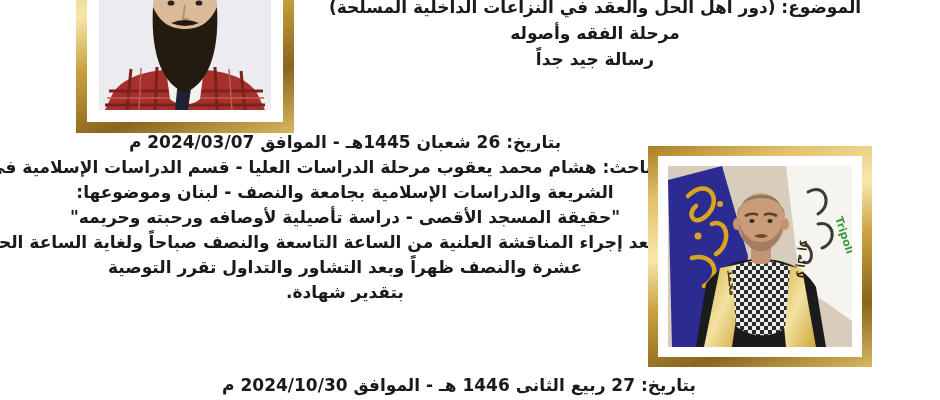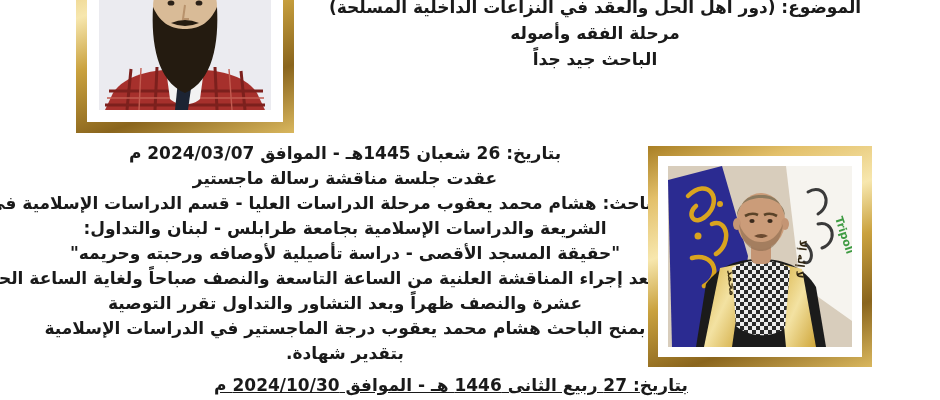--- a/index.html
+++ b/index.html
@@ -11,23 +11,23 @@
   .arabic{
     direction:rtl;
     color:#1a1a1a;
     font-weight:bold;
     font-size:17px;
     text-align:center;
     position:absolute;
   }
   .tline{line-height:26px;white-space:nowrap;}
   .top-text{left:250px;top:-6px;width:690px;}
-  .mid-text{left:25px;top:141px;width:640px;}
+  .mid-text{left:25px;top:130px;width:640px;}
   .mid-text .tline{line-height:25px;}
-  .footer-text{left:56px;top:375px;width:790px;text-decoration:underline;}
+  .footer-text{left:64px;top:375px;width:790px;}
   .photo-frame{
     position:absolute;
     padding:11px;
     background:linear-gradient(160deg,#a97f24 0%,#e3c06a 18%,#f7e7ae 38%,#caa23f 55%,#8a651d 78%,#d9b75e 100%);
     box-sizing:border-box;
   }
   .photo-mat{
     background:#ffffff;
     padding:12px;
     width:100%;height:100%;
@@ -77,32 +77,30 @@
       <path d="M54,84 C52,120 58,158 86,170 C114,158 120,120 118,84 C110,102 98,106 86,106 C74,106 62,102 54,84 Z" fill="#241b10"></path>
 
       <path d="M72,100 Q86,94 100,100 Q86,106 72,100 Z" fill="#241b10"></path>
     </svg>
   </div>
 </div>
 
 <div class="arabic top-text" lang="ar">
   <div class="tline">الموضوع: (دور أهل الحل والعقد في النزاعات الداخلية المسلحة)</div>
   <div class="tline">مرحلة الفقه وأصوله</div>
-  <div class="tline">الباحث جيد جداً</div>
+  <div class="tline">رسالة جيد جداً</div>
 </div>
 
 <div class="arabic mid-text" lang="ar">
   <div class="tline">بتاريخ: 26 شعبان 1445هـ -  الموافق 2024/03/07 م</div>
-  <div class="tline">عقدت جلسة مناقشة رسالة ماجستير</div>
   <div class="tline">الباحث: هشام محمد يعقوب مرحلة الدراسات العليا - قسم الدراسات الإسلامية في كلية</div>
-  <div class="tline">الشريعة والدراسات الإسلامية بجامعة طرابلس - لبنان والتداول:</div>
+  <div class="tline">الشريعة والدراسات الإسلامية بجامعة والنصف - لبنان وموضوعها:</div>
   <div class="tline">"حقيقة المسجد الأقصى - دراسة تأصيلية لأوصافه ورحبته وحريمه"</div>
   <div class="tline">وبعد إجراء المناقشة العلنية من الساعة التاسعة والنصف صباحاً ولغاية الساعة الحادية</div>
   <div class="tline">عشرة والنصف ظهراً وبعد التشاور والتداول تقرر التوصية</div>
-  <div class="tline">بمنح الباحث هشام محمد يعقوب درجة الماجستير في الدراسات الإسلامية</div>
   <div class="tline">بتقدير شهادة.</div>
 </div>
 
 <div class="photo-frame frame-right">
   <div class="photo-mat">
     <svg viewBox="0 0 184 181" preserveAspectRatio="none">
       <defs>
         <linearGradient id="goldSash" x1="0" y1="0" x2="1" y2="1">
           <stop offset="0" stop-color="#d8b144"></stop>
           <stop offset="0.5" stop-color="#f3e2a2"></stop>

